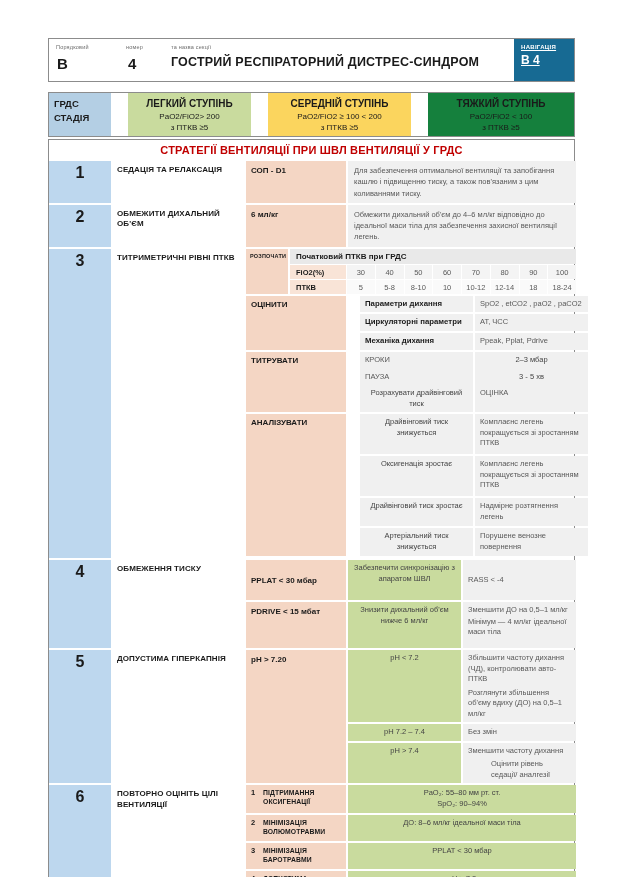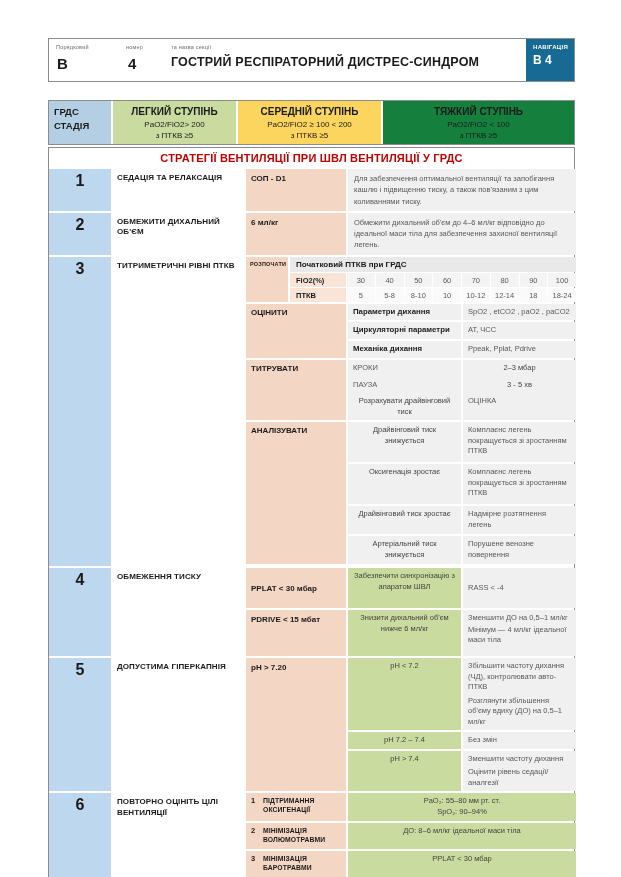--- a/index.html
+++ b/index.html
@@ -6,26 +6,26 @@
   body{width:621px;height:877px;position:relative;font-family:"Liberation Sans",sans-serif;color:#1a1a1a;-webkit-font-smoothing:antialiased;}
   .page{position:absolute;left:48px;top:38px;width:527px;}
 
   
   .hdr-box{border:1px solid #8c8c8c;height:44px;position:relative;background:#fff;box-sizing:border-box;}
   .small-lbl{font-size:5.5px;color:#6e6e6e;position:absolute;top:5px;letter-spacing:.2px;}
   .lbl-ord{left:7px}.lbl-num{left:77px}.lbl-sec{left:122px}
   .hdr-code{position:absolute;top:16px;font-size:15px;font-weight:bold;}
   .code-letter{left:8px}.code-number{left:79px}
   .hdr-title{position:absolute;left:122px;top:16px;font-size:12.5px;font-weight:bold;letter-spacing:.2px;white-space:nowrap;}
-  .nav-box{position:absolute;right:0;top:0;bottom:0;width:48px;background:#176a93;color:#fff;padding:5px 0 0 7px;box-sizing:border-box;}
+  .nav-box{position:absolute;right:0;top:0;bottom:0;width:60px;background:#176a93;color:#fff;padding:5px 0 0 7px;box-sizing:border-box;text-decoration:underline;}
   .nav-lbl{font-size:6px;font-weight:bold;letter-spacing:.3px;}
   .nav-code{font-size:12px;font-weight:bold;margin-top:3px;}
 
   
-  .stage-row{margin-top:18px;border:1px solid #8c8c8c;display:grid;grid-template-columns:62px 123px 143px 1fr;column-gap:2px;background:#fff;box-sizing:border-box;}
+  .stage-row{margin-top:10px;border:1px solid #8c8c8c;display:grid;grid-template-columns:62px 123px 143px 1fr;column-gap:17px;background:#fff;box-sizing:border-box;}
   .stage-cell{padding:4px 5px;min-height:35px;box-sizing:border-box;}
   .stage-grds{background:#b4cfe4;font-size:9.5px;font-weight:bold;line-height:1.5;}
   .stage-c{text-align:center;}
   .stage-title{font-size:10px;font-weight:bold;margin-top:1px;}
   .stage-line{font-size:8px;margin-top:2.5px;}
   .c-green{background:#c9db9e;}
   .c-yellow{background:#fbd55e;}
   .c-orange{background:#15803d;}
 
   
@@ -48,21 +48,21 @@
 
   
   .r3-body > div{margin-bottom:2px;}
   .sub-a{display:grid;grid-template-columns:42px 286px;column-gap:2px;}
   .start-cell{font-size:5.5px;font-weight:bold;padding:4px 0 0 4px;letter-spacing:.2px;box-sizing:border-box;}
   .peep-head{background:#e9e9e9;font-size:8px;font-weight:bold;padding:3px 6px;margin-bottom:1px;box-sizing:border-box;}
   .peep-grid{display:grid;grid-template-columns:56px repeat(8,1fr);column-gap:1px;row-gap:1px;}
   .peep-lbl{font-size:7.5px;font-weight:bold;padding:3px 0 2px 6px;box-sizing:border-box;}
   .peep-num{font-size:7.5px;color:#595959;text-align:center;padding:3px 0 2px 0;background:#f4f4f4;}
   .peep-num.alt{background:#fafafa;}
-  .sect{display:grid;grid-template-columns:100px 228px;column-gap:2px;}
+  .sect{display:grid;grid-template-columns:100px 228px;column-gap:14px;}
   .sect-label{font-size:8px;font-weight:bold;padding:4px 5px;box-sizing:border-box;}
   .pair-stack .pair{display:grid;grid-template-columns:113px 113px;column-gap:2px;margin-bottom:2px;}
   .pair-stack .pair:last-child{margin-bottom:0;border-radius:8px;}
   .pair-tight .pair{margin-bottom:0;}
 
   
   .sub4{display:grid;grid-template-columns:100px 113px 113px;column-gap:2px;margin-bottom:2px;}
   .r5-grid{display:grid;grid-template-columns:100px 228px;column-gap:2px;}
   .r6-sub{display:grid;grid-template-columns:100px 228px;column-gap:2px;margin-bottom:2px;}
   .goal-cell{display:flex;padding:3px 4px 2px 5px;box-sizing:border-box;}
@@ -258,21 +258,21 @@
               </div>
             </div>
             <div class="pair">
               <div class="green txt mh16">pH 7.2 – 7.4</div>
               <div class="gray txt-gray mh16">Без змін</div>
             </div>
             <div class="pair">
               <div class="green txt" style="min-height:34px;">pH &gt; 7.4</div>
               <div class="gray" style="min-height:34px;">
                 <div class="txt-gray">Зменшити частоту дихання</div>
-                <div class="txt-gray" style="padding-top:0;">Оцінити рівень седації/ аналгезії</div>
+                <div class="txt-gray" style="padding-top:0;margin-left:23px;">Оцінити рівень седації/ аналгезії</div>
               </div>
             </div>
           </div>
         </div>
       </div>
     </div>
 
     <div class="row3">
       <div class="num-cell">6</div>
       <div class="label-cell">ПОВТОРНО ОЦІНІТЬ ЦІЛІ ВЕНТИЛЯЦІЇ</div>

